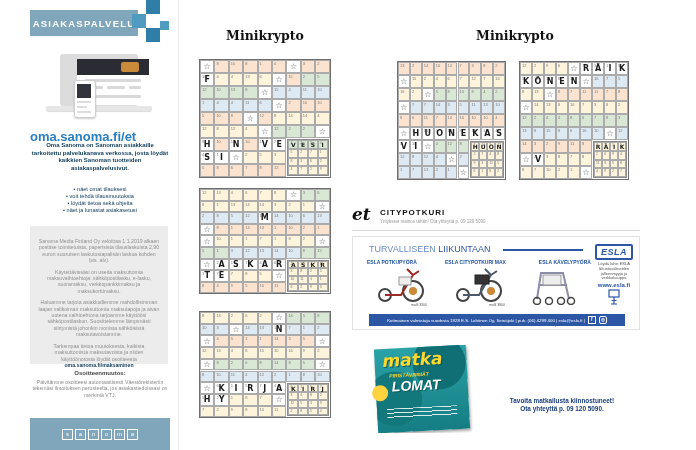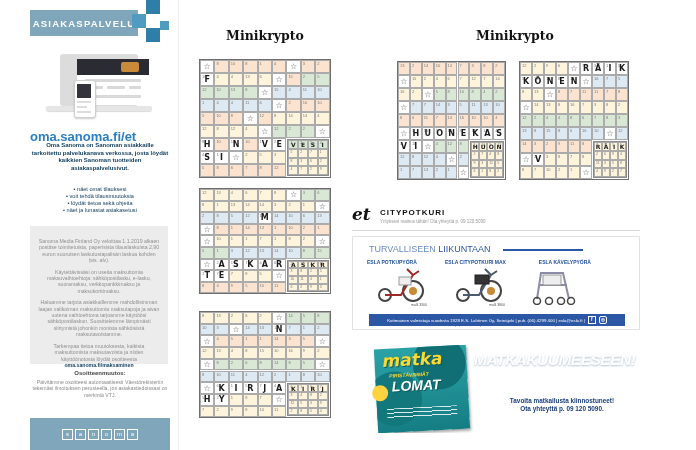--- a/index.html
+++ b/index.html
@@ -1600,35 +1600,43 @@
         <path d="M16 20 L44 20" stroke="#8c8ca6" stroke-width="2"></path>
         <rect x="20" y="10" width="18" height="10" fill="#eee" stroke="#999" stroke-width="1"></rect>
         <circle cx="14" cy="36" r="3.5" fill="none" stroke="#444" stroke-width="1.5"></circle>
         <circle cx="26" cy="36" r="3.5" fill="none" stroke="#444" stroke-width="1.5"></circle>
         <circle cx="38" cy="36" r="3.5" fill="none" stroke="#444" stroke-width="1.5"></circle>
         <circle cx="48" cy="36" r="3.5" fill="none" stroke="#444" stroke-width="1.5"></circle>
       </svg>
       <div class="prod-cap">Tukeva ja turvallinen sisä- ja ulkokäyttöön.</div>
     </div>
 
+    <div class="esla-panel">
+      <span class="esla-logo">ESLA</span>
+      <div class="txt">Löydä lähin ESLA liikuntavälineiden jälleenmyyjä ja verkkokauppa</div>
+      <div class="esla-url">www.esla.fi</div>
+      <svg width="14" height="18" viewBox="0 0 14 18" style="margin-top:1px;">
+        <rect x="2" y="1" width="10" height="7" fill="none" stroke="#2b57a5" stroke-width="1.2"></rect>
+        <path d="M7 8 L7 15 M4 15 L10 15 M4.5 11.5 L9.5 11.5" stroke="#2b57a5" stroke-width="1.2" fill="none"></path>
+      </svg>
+    </div>
 
     <div class="esla-bar">
       <span>Kotimainen valmistaja vuodesta 1928 E.S. Lahtinen Oy, Seinäjoki   |   puh. (06) 4299 400   |   esla@esla.fi   |</span>
       <span class="soc">f</span>
       <span class="soc" style="border-radius:2px;">◎</span>
     </div>
   </div>
 
   <div class="abs matka-ad">
     <div class="mcover">
       <div class="mlogo">matka</div>
       <div class="msub">PIRISTÄVIMMÄT</div>
       <div class="mlomat">LOMAT</div>
       <div class="mdot"></div>
       <div class="mlines"></div>
     </div>
-    <div class="mheadline">MATKAKUUMEESEEN!</div>
     <div class="mtext">
       <div>Tavoita matkailusta kiinnostuneet!</div>
       <div>Ota yhteyttä p. 09 120 5090.</div>
     </div>
   </div>
 </div>
 
 </body></html>

